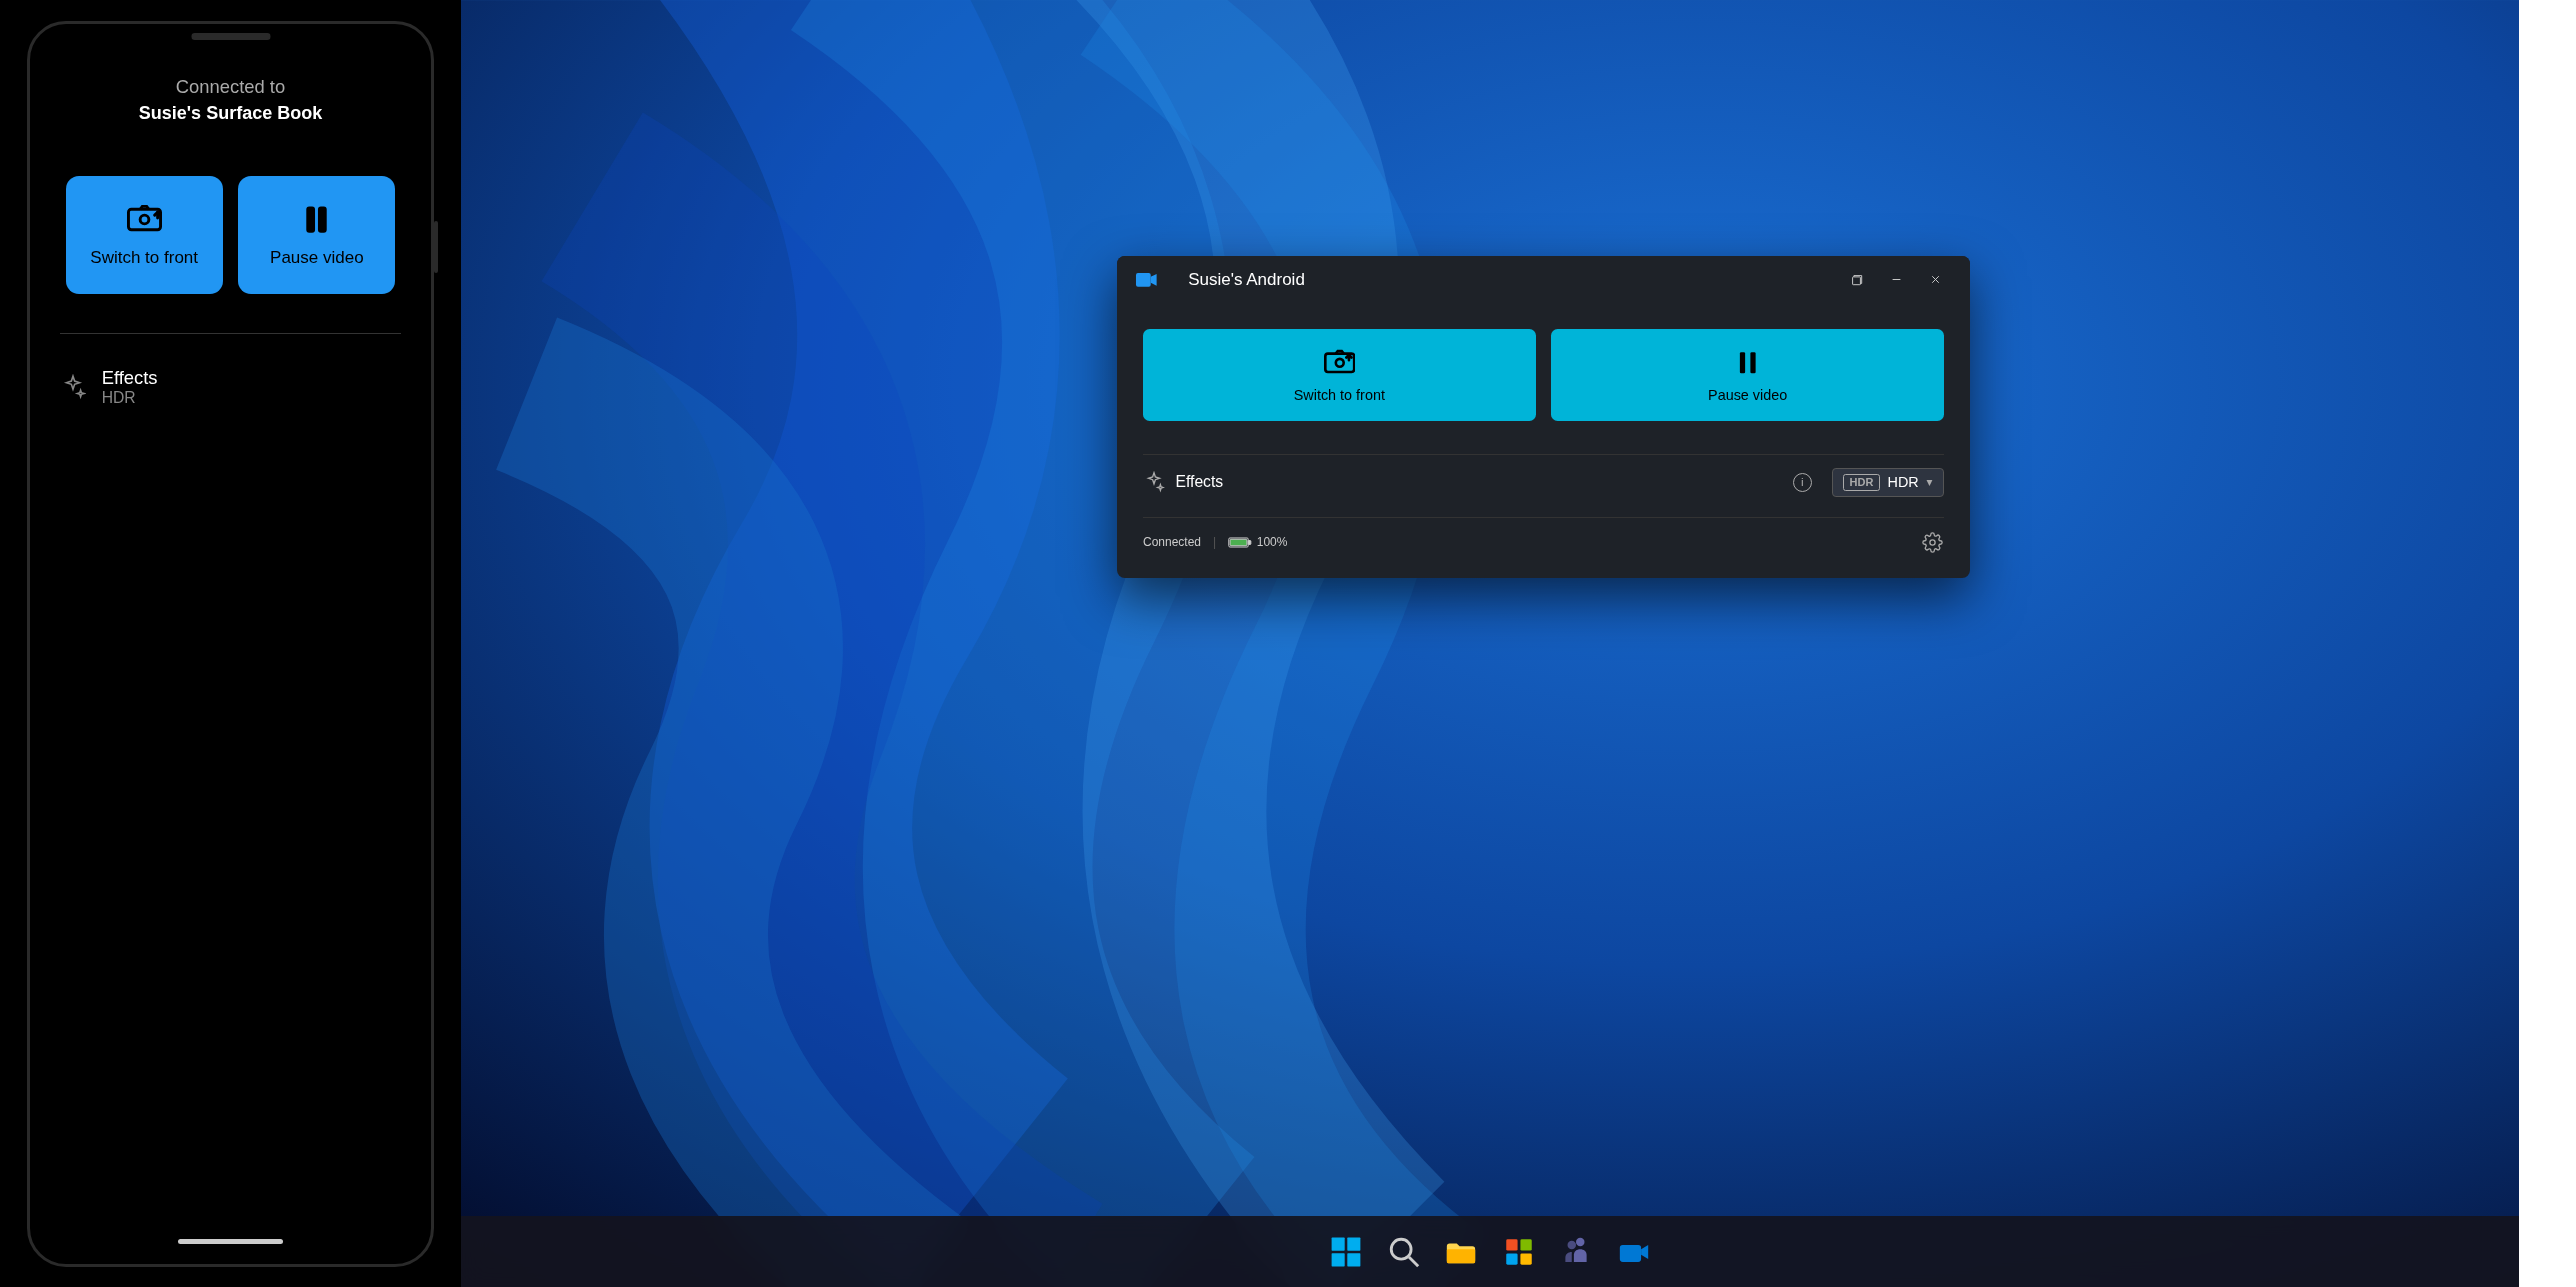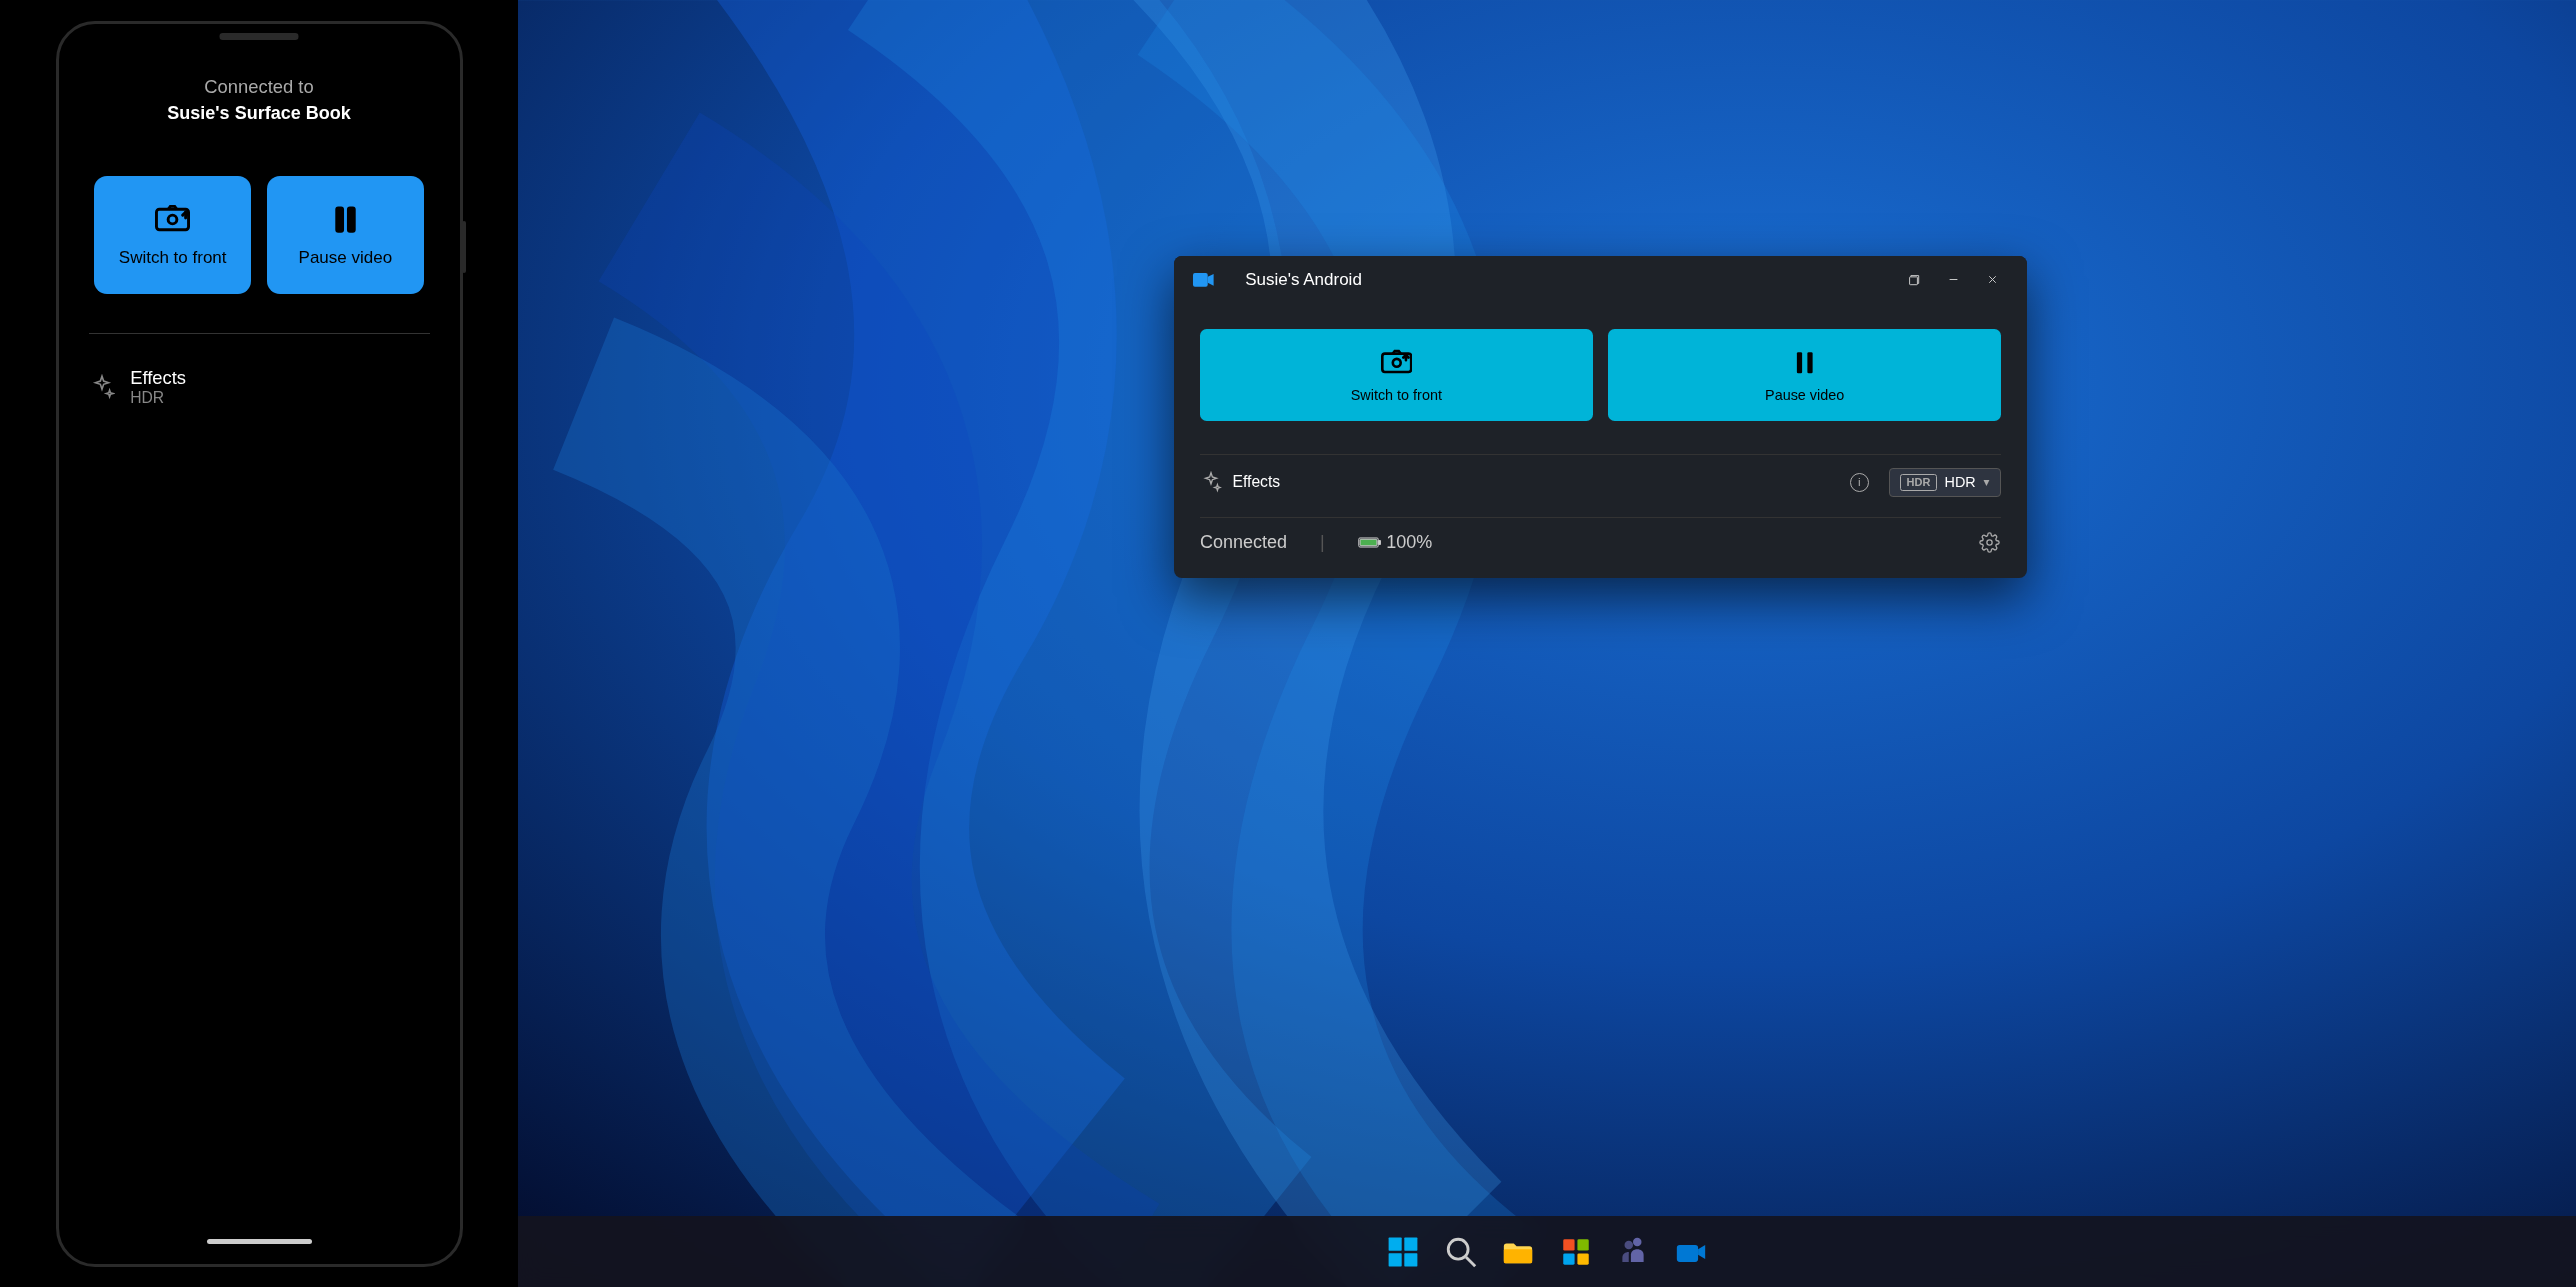--- a/index.html
+++ b/index.html
@@ -6,21 +6,21 @@
     body {
       width: 2576px;
       height: 1288px;
       overflow: hidden;
       display: flex;
       font-family: 'Segoe UI', Arial, sans-serif;
     }
 
     
     .phone-panel {
-      width: 518px;
+      width: 461px;
       height: 1288px;
       background: #000;
       display: flex;
       align-items: center;
       justify-content: center;
     }
 
     .phone-frame {
       width: 407px;
       height: 1246px;
@@ -354,25 +354,25 @@
     .app-footer {
       display: flex;
       align-items: center;
       padding: 13px 0 0;
       border-top: 0.7px solid #333;
       margin-top: 6.6px;
     }
 
     .footer-connected {
       color: #ccc;
-      font-size: 18px;
+      font-size: 12px;
       flex: 1;
       display: flex;
       align-items: center;
-      gap: 25px;
+      gap: 4px;
     }
 
     .battery-icon {
       display: flex;
       align-items: center;
       gap: 5.2px;
     }
 
     .footer-gear {
       width: 23.6px;

